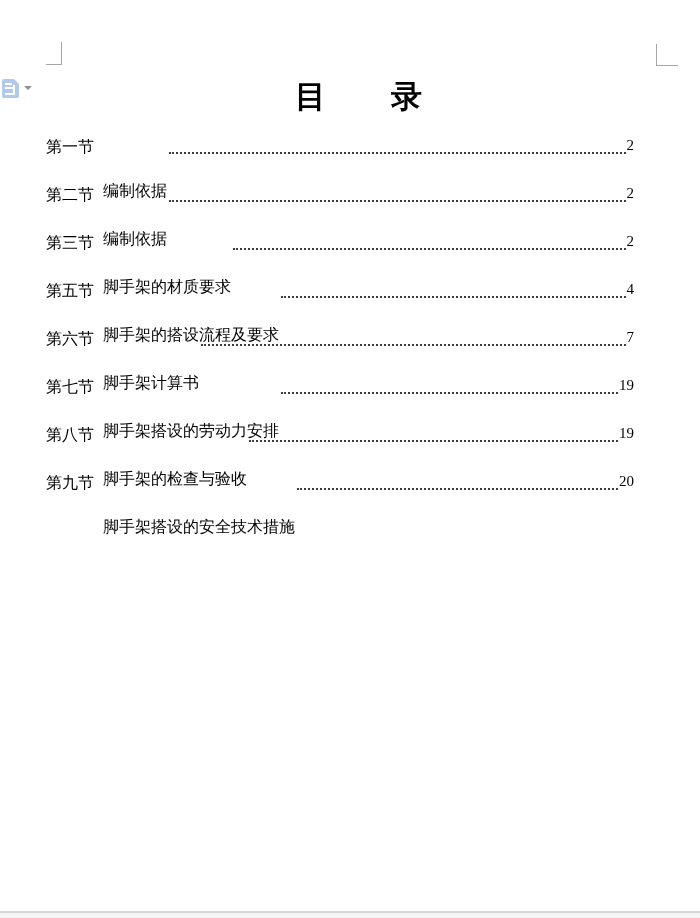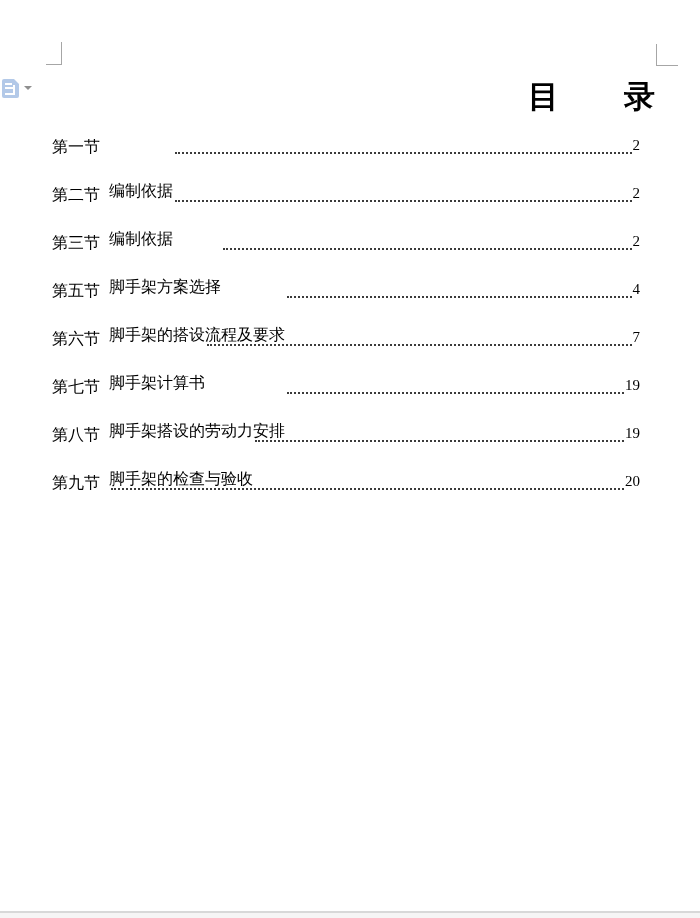--- a/index.html
+++ b/index.html
@@ -57,31 +57,31 @@
     width: 0; height: 0;
     border-left: 4px solid transparent;
     border-right: 4px solid transparent;
     border-top: 4.5px solid #8f8f8f;
     cursor: pointer;
   }
 
   
   .doc-title {
     position: absolute; left: 62px; top: 76px; width: 594px;
-    text-align: right;
+    text-align: center;
     font-size: 31px; font-weight: bold;
     color: #000000;
     letter-spacing: 1px;
     white-space: pre;
     font-family: Liberation Mono, monospace;
   }
 
   
   .toc {
-    position: absolute; left: 52px; top: 137px; width: 588px;
+    position: absolute; left: 46px; top: 137px; width: 588px;
   }
   .toc-row {
     display: flex;
     height: 20px;
     margin-bottom: 28px;
     font-size: 16px;
     color: #000000;
     cursor: pointer;
   }
   .toc-sec { flex: 0 0 auto; margin-right: 9px; white-space: nowrap; }
@@ -135,21 +135,21 @@
     <span class="toc-page">2</span>
   </div>
       <div class="toc-row">
     <span class="toc-sec">第二节</span>
     <span class="toc-head">编制依据</span>
     <span class="toc-leader"></span>
     <span class="toc-page">2</span>
   </div>
       <div class="toc-row">
     <span class="toc-sec">第三节</span>
-    <span class="toc-head">脚手架方案选择</span>
+    <span class="toc-head">脚手架的材质要求</span>
     <span class="toc-leader"></span>
     <span class="toc-page">2</span>
   </div>
       <div class="toc-row">
     <span class="toc-sec">第五节</span>
     <span class="toc-head">脚手架的搭设流程及要求</span>
     <span class="toc-leader"></span>
     <span class="toc-page">4</span>
   </div>
       <div class="toc-row">
@@ -165,20 +165,21 @@
     <span class="toc-page">19</span>
   </div>
       <div class="toc-row">
     <span class="toc-sec">第八节</span>
     <span class="toc-head">脚手架的检查与验收</span>
     <span class="toc-leader"></span>
     <span class="toc-page">19</span>
   </div>
       <div class="toc-row">
     <span class="toc-sec">第九节</span>
+    <span class="toc-head">脚手架搭设的安全技术措施</span>
     <span class="toc-leader"></span>
     <span class="toc-page">20</span>
   </div>
     </div>
 
   <div class="page-edge-line"></div>
   <div class="page-outside"></div>
 
 </div>
 

